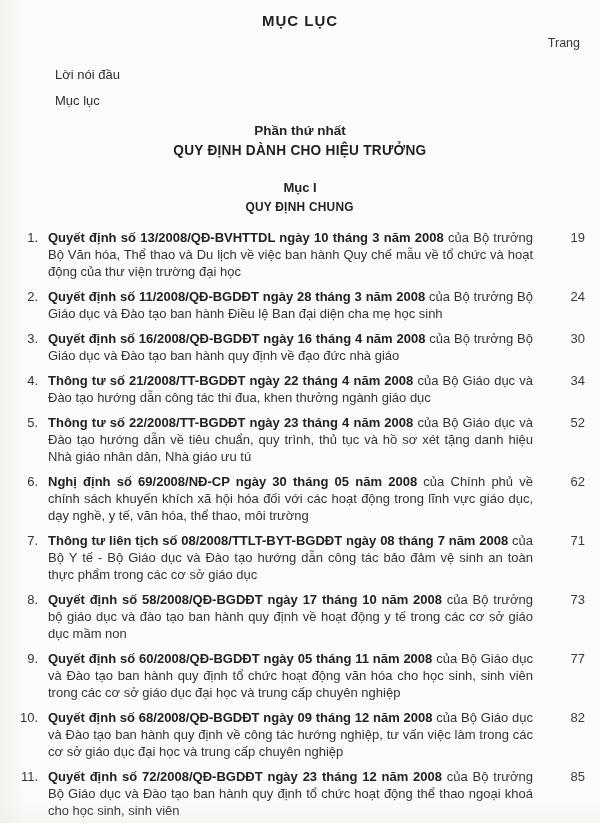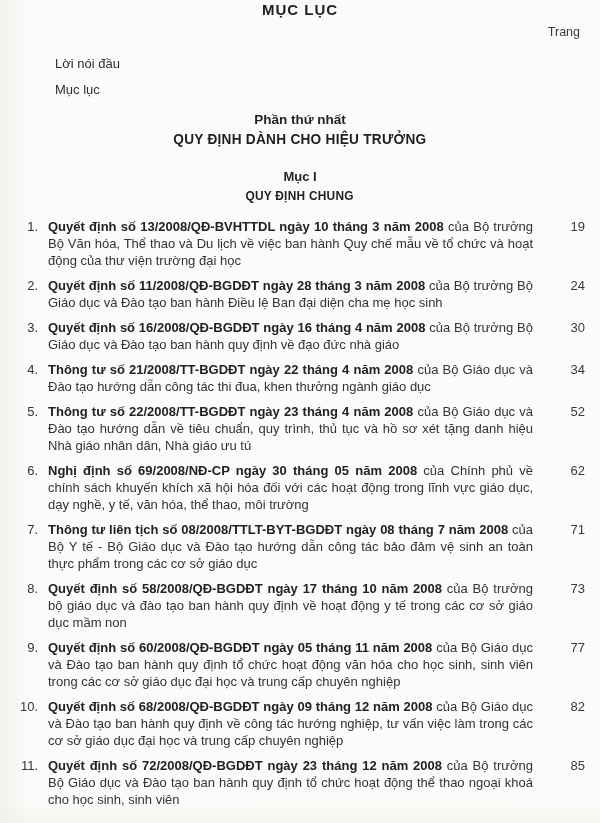--- a/index.html
+++ b/index.html
@@ -5,21 +5,21 @@
   html, body { margin: 0; padding: 0; }
   .page {
     position: relative;
     width: 600px;
     height: 823px;
     background: var(--paper, #fbfbf9);
     color: var(--ink, #2f2f2f);
     font-family: "Liberation Sans", sans-serif;
     overflow: hidden;
     box-sizing: border-box;
-    padding-top: 1px;
+    padding-top: 12px;
   }
   
   .page::before {
     content: "";
     position: absolute; inset: 0;
     background: linear-gradient(90deg, rgba(210,205,195,.18) 0, rgba(0,0,0,0) 28px),
                 linear-gradient(0deg, rgba(210,205,195,.12) 0, rgba(0,0,0,0) 26px);
     pointer-events: none;
   }
   .doc-title {

